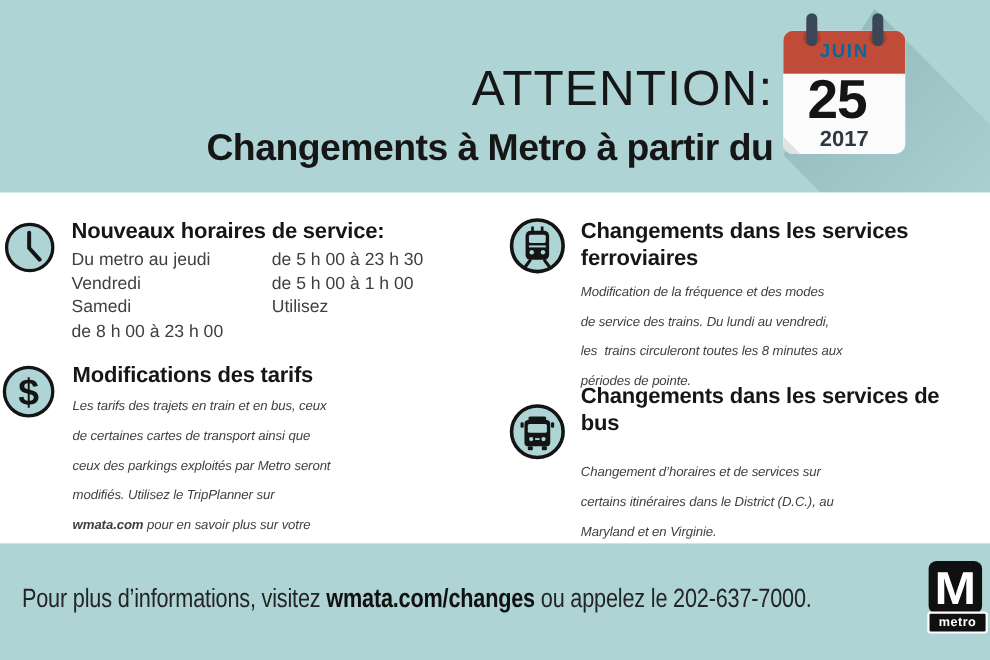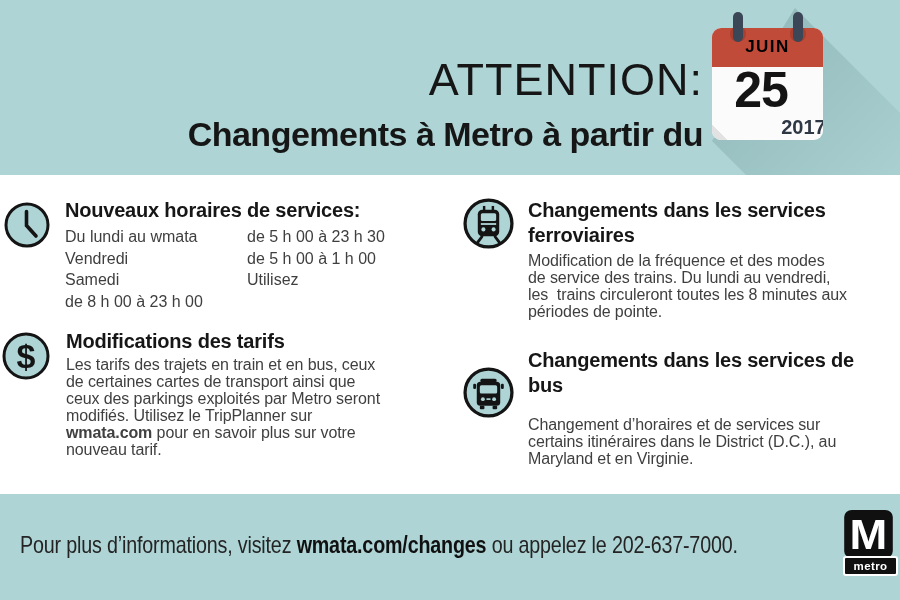--- a/index.html
+++ b/index.html
@@ -11,37 +11,37 @@
       clip-path:polygon(795px 8px,900px 113px,900px 175px,746px 175px,712px 141px);
       background:linear-gradient(135deg,rgba(58,100,104,0.30) 62%,rgba(58,100,104,0.04) 100%);}
   .headline{position:absolute;right:197px;top:38px;text-align:right;color:#161616;}
   .attention{font-size:45px;font-weight:300;letter-spacing:1px;line-height:48px;margin-top:18px;}
   .headline2{font-size:34px;font-weight:bold;letter-spacing:-0.5px;line-height:40px;margin-top:10px;}
   
   .calendar{position:absolute;left:712px;top:12px;width:111px;height:129px;}
   .cal-body{position:absolute;left:0;top:16px;width:111px;height:112px;background:#fbfbfb;
             border-radius:9px;overflow:hidden;}
   .cal-head{position:absolute;left:0;top:0;width:111px;height:39px;background:#c04b38;}
-  .cal-month{position:absolute;left:0;top:9px;width:111px;text-align:center;color:#000000;
+  .cal-month{position:absolute;left:0;top:9px;width:111px;text-align:center;color:#0369a1;
              font-size:17px;font-weight:bold;letter-spacing:1.5px;}
   .cal-day{position:absolute;left:0;top:37px;width:98px;text-align:center;color:#141414;
            font-size:50px;font-weight:bold;letter-spacing:-1px;line-height:50px;}
   .cal-year{position:absolute;left:0;top:89px;width:111px;text-align:center;color:#2e3744;
-            font-size:20px;font-weight:bold;line-height:20px;padding-left:36px;}
+            font-size:20px;font-weight:bold;line-height:20px;}
   .cal-fold{position:absolute;left:0;bottom:0;width:16px;height:16px;
             background:linear-gradient(45deg,#e2e2e2 50%,#fbfbfb 50%);}
   .peg{position:absolute;top:0;width:10px;height:30px;border-radius:5px;background:#3b4757;}
   .peg-hole{position:absolute;top:14px;width:16px;height:16px;border-radius:50%;background:#a83f2f;}
   .peg-l{left:21px;} .peg-r{left:81px;}
   .hole-l{left:18px;} .hole-r{left:78px;}
   
   .icon{position:absolute;}
   .sec{position:absolute;color:#161616;}
   .sec-title{font-size:20px;font-weight:bold;line-height:25px;letter-spacing:-0.2px;white-space:pre-line;}
-  .sec-body{font-size:16px;line-height:17px;color:#3f3f3f;white-space:pre-wrap;letter-spacing:-0.1px;}
+  .sec-body{font-size:12px;line-height:27px;color:#3f3f3f;white-space:pre-wrap;letter-spacing:-0.1px;font-style:italic;}
   .sec-body b{color:#404040;}
   .hours-table{margin-top:3px;display:grid;grid-template-columns:182px auto;
                font-size:16px;line-height:21.5px;color:#3f3f3f;}
   
   .banner-bottom{position:absolute;left:0;top:494px;width:900px;height:106px;background:#aed4d5;}
   .footer-text{position:absolute;left:20px;top:37px;font-size:24px;color:#242424;white-space:nowrap;
                transform:scaleX(0.82);transform-origin:left center;letter-spacing:-0.2px;}
   .footer-text b{color:#101010;}
   .metro-logo{position:absolute;left:843px;top:16px;width:55px;height:66px;}
   .logo-m{position:absolute;left:3px;top:0;width:45px;height:48px;background:#101010;border-radius:7px;
@@ -77,23 +77,23 @@
     </div>
   </div>
 
   <div class="icon" style="left:3px;top:201px">
     <svg width="48" height="48" viewBox="0 0 48 48">
       <circle cx="24" cy="24" r="21" fill="#aed4d5" stroke="#141414" stroke-width="3"></circle>
       <path d="M23.5 10.5 V24.5 L33 35" fill="none" stroke="#141414" stroke-width="3.6" stroke-linecap="round"></path>
     </svg>
   </div>
   <div class="sec" style="left:65px;top:198px;width:400px">
-    <div class="sec-title">Nouveaux horaires de services:</div>
+    <div class="sec-title">Nouveaux horaires de service:</div>
     <div class="hours-table">
-      <span>Du lundi au wmata</span>
+      <span>Du metro au jeudi</span>
       <span>de 5 h 00 à 23 h 30</span>
       <span>Vendredi</span>
       <span>de 5 h 00 à 1 h 00</span>
       <span>Samedi</span>
       <span>Utilisez</span>
       <span>de 8 h 00 à 23 h 00</span>
     </div>
   </div>
 
   <div class="icon" style="left:1px;top:331px">

